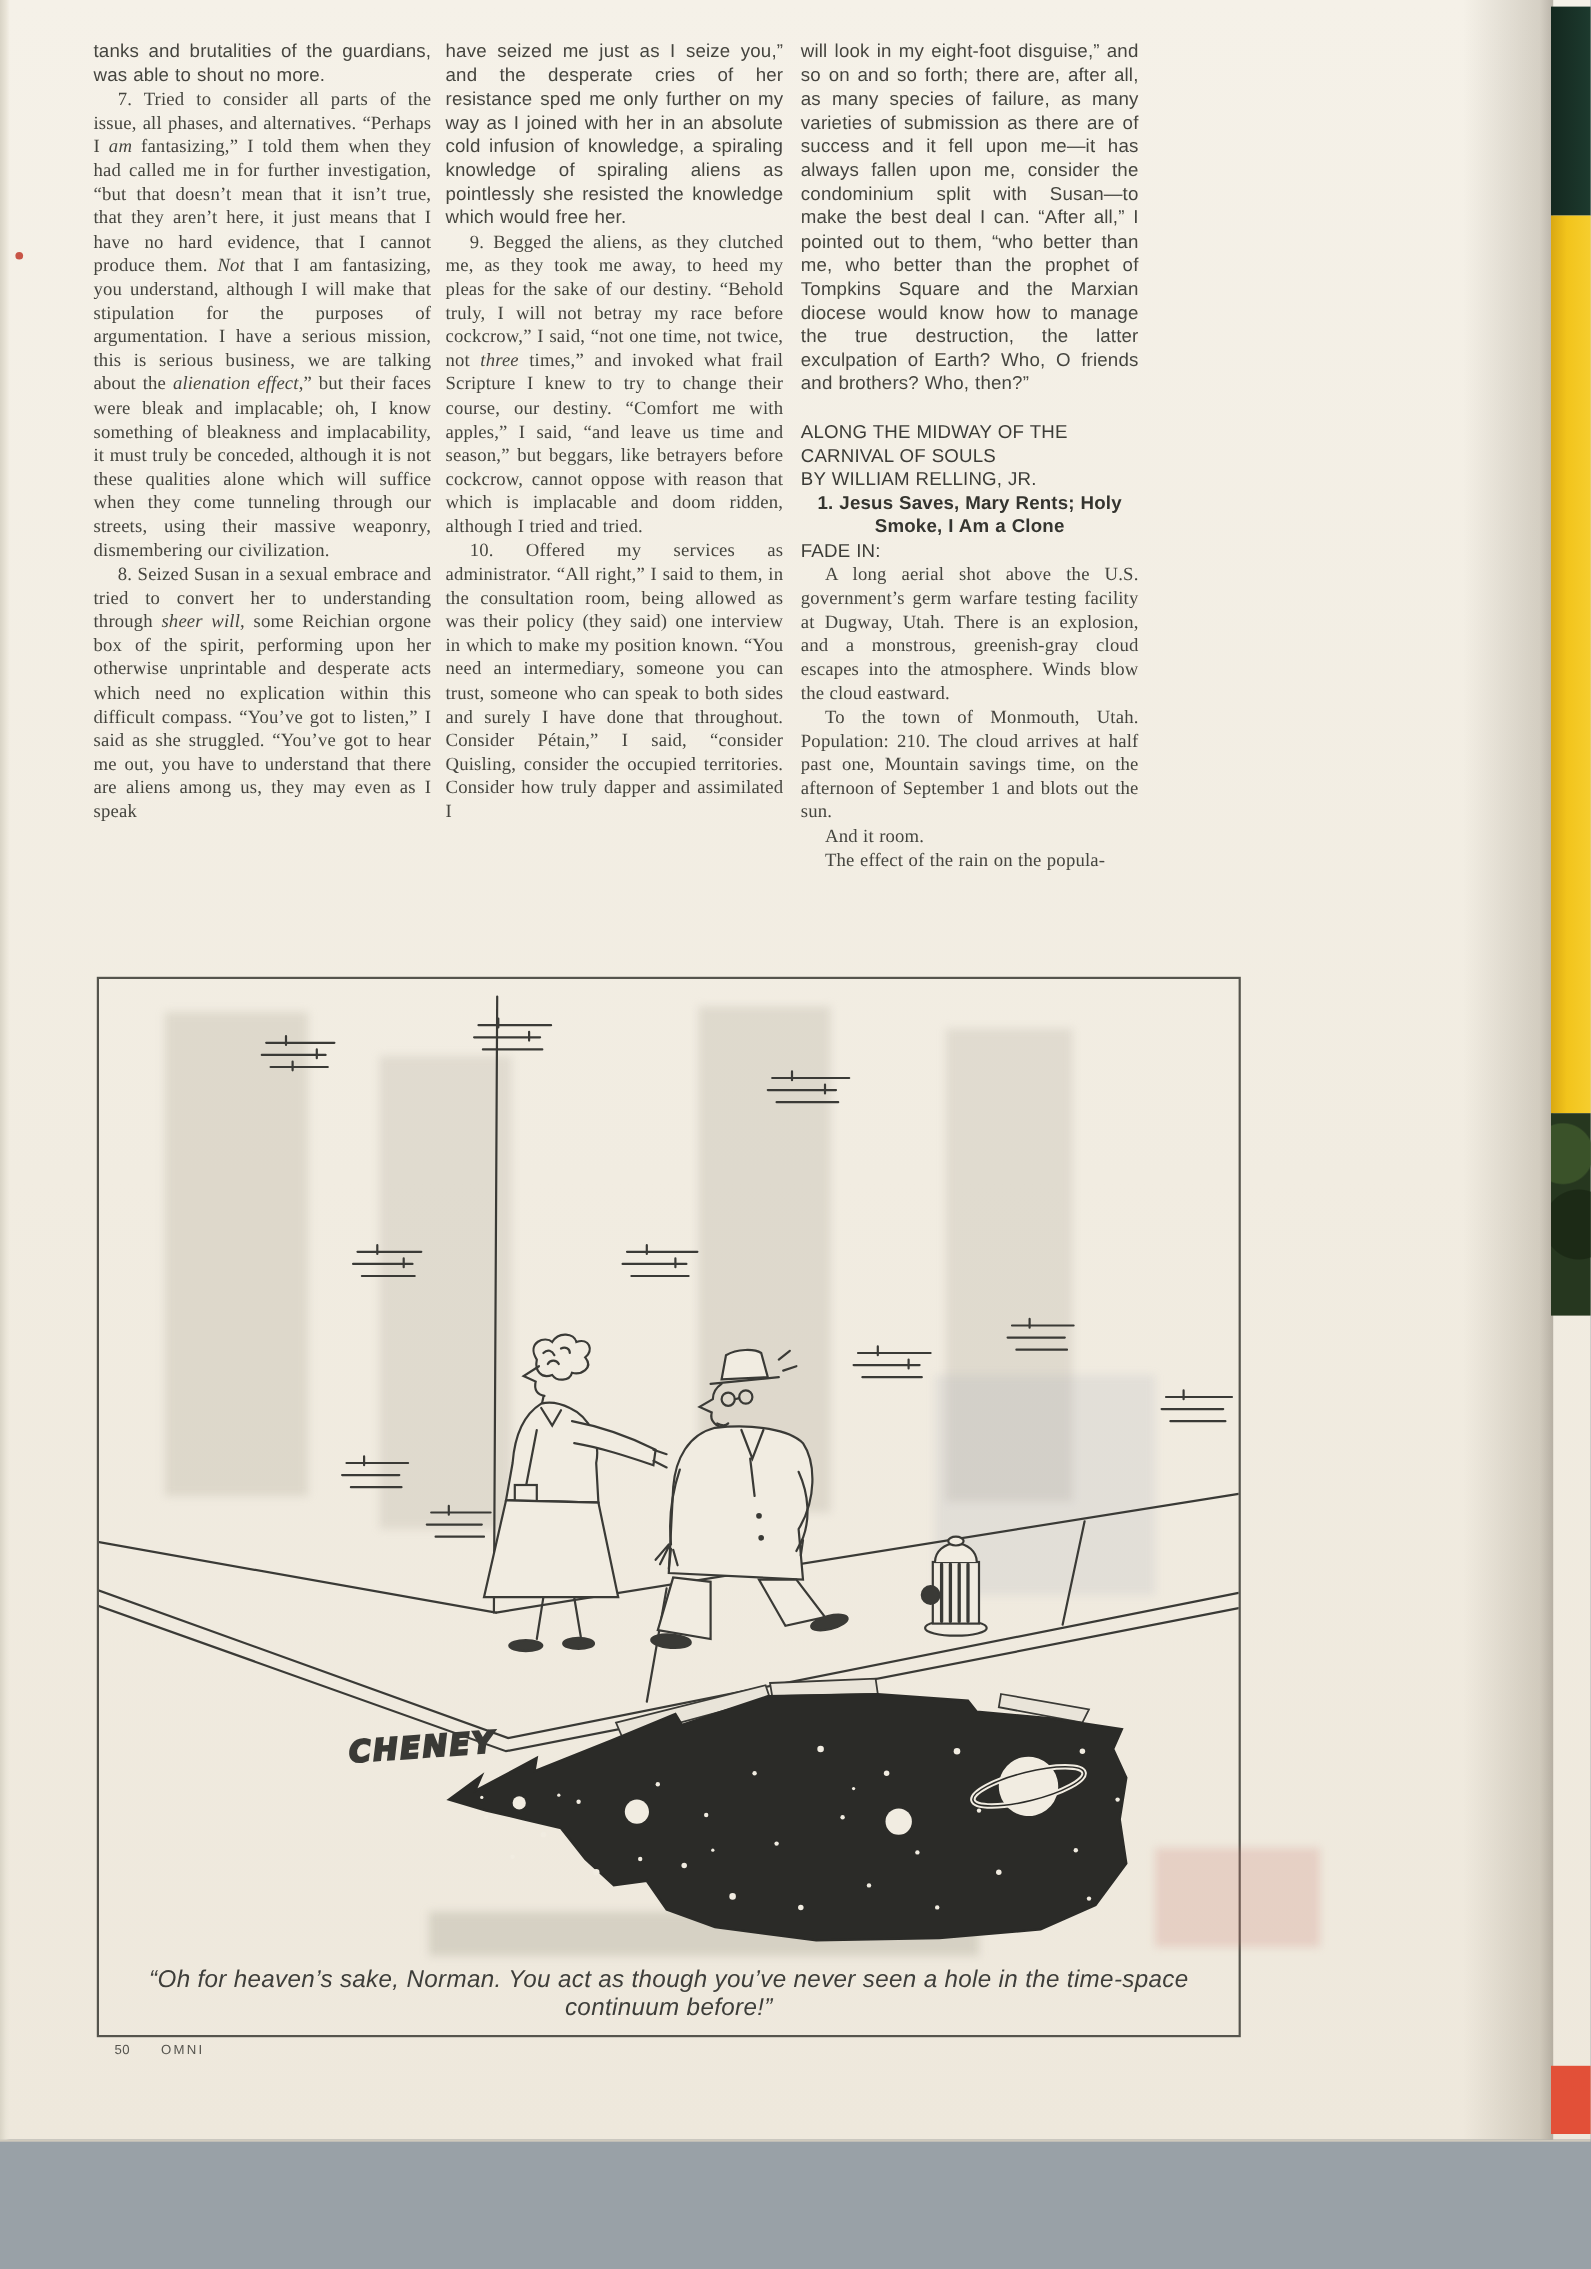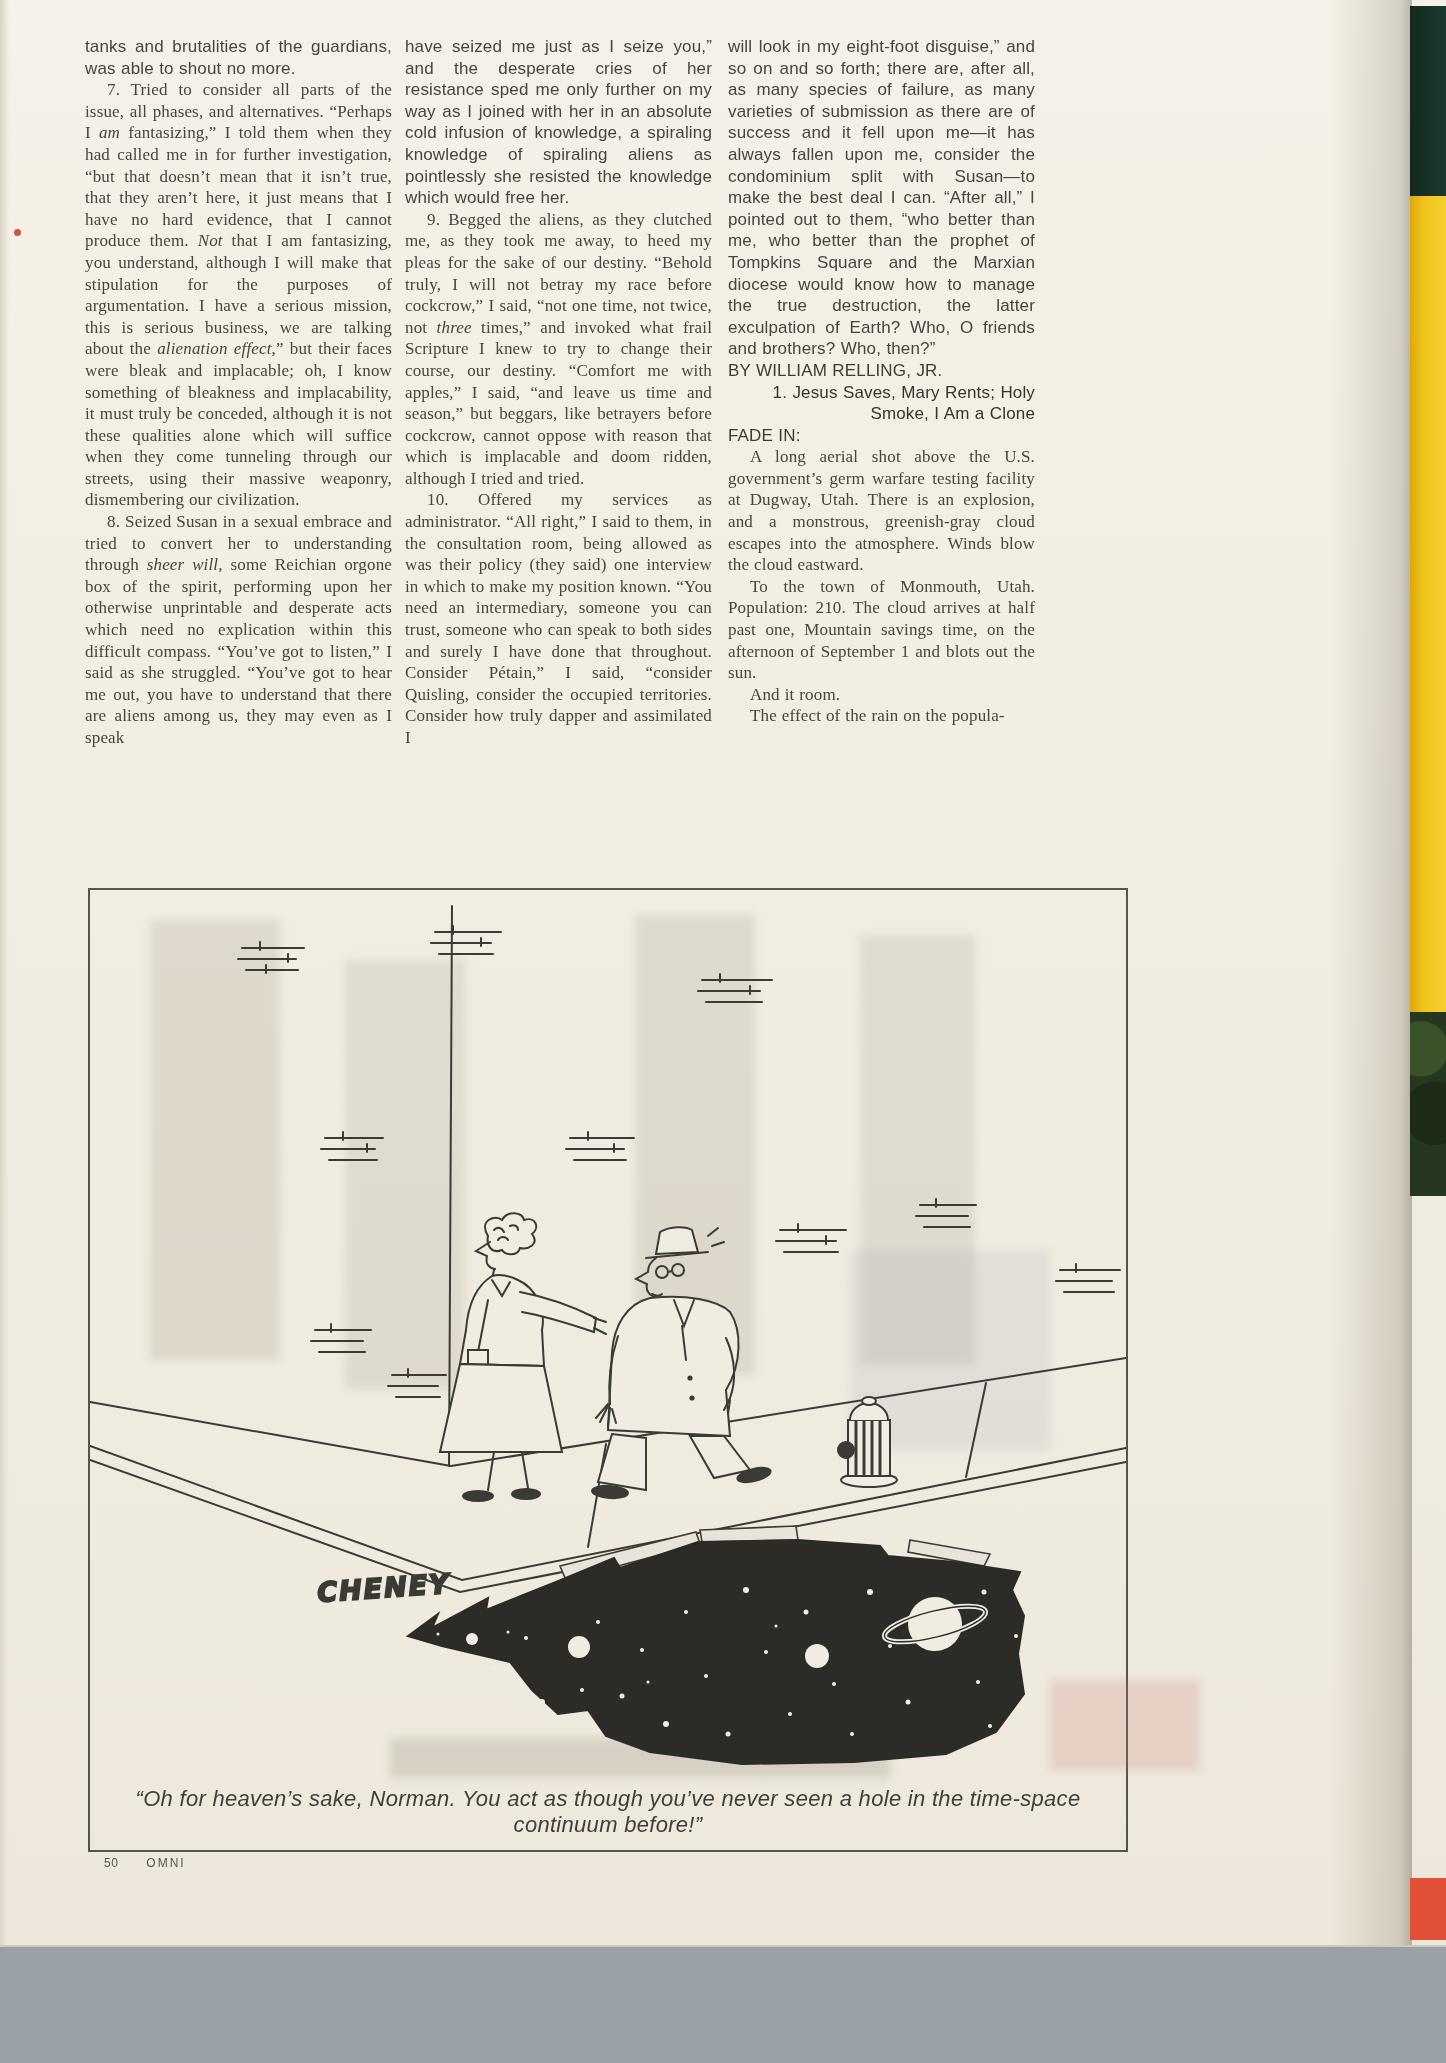--- a/index.html
+++ b/index.html
@@ -13,21 +13,21 @@
   .gutter-shadow{position:absolute;left:1330px;top:0;width:82px;height:1945px;
     background:linear-gradient(90deg,rgba(0,0,0,0) 0%,rgba(100,90,70,.22) 85%,rgba(60,50,35,.32) 100%);}
   .red-dot{position:absolute;left:14px;top:229px;width:7px;height:7px;border-radius:50%;
     background:#c03a2a;opacity:.85;}
   
   .col{position:absolute;top:36px;width:307px;font-size:17px;line-height:21.6px;
     color:var(--ink,#45453f);text-align:justify;letter-spacing:.15px;word-spacing:.5px;hyphens:auto;}
   .col p{margin:0;}
   .ind{text-indent:22px;font-family:Liberation Serif, serif;}
   .h{text-align:left;color:#3c3c37;}
-  .hb{text-align:right;font-weight:normal;color:#34342f;}
+  .hb{text-align:center;font-weight:bold;color:#34342f;}
   .gap{margin-top:22px !important;}
   span.i{font-style:italic;}
   
   .cartoon{position:absolute;left:88px;top:888px;width:1040px;height:964px;
     border:2px solid #55544d;box-sizing:border-box;}
   .cartoon svg{position:absolute;left:0;top:0;}
   .caption{position:absolute;left:14px;right:14px;bottom:12px;text-align:center;
     font-size:22px;font-style:italic;color:#3e3e3a;letter-spacing:.3px;}
   .ghost{position:absolute;filter:blur(4px);pointer-events:none;}
   .footer{position:absolute;left:104px;top:1856px;font-size:12px;color:#56554f;letter-spacing:.5px;}
@@ -56,20 +56,21 @@
         <p class="body ind"><span>7. Tried to consider all parts of the issue, all phases, and alternatives. “Perhaps I </span><span class="i">am</span><span> fantasizing,” I told them when they had called me in for further investigation, “but that doesn’t mean that it isn’t true, that they aren’t here, it just means that I have no hard evidence, that I cannot produce them. </span><span class="i">Not</span><span> that I am fantasizing, you understand, although I will make that stipulation for the purposes of argumentation. I have a serious mission, this is serious business, we are talking about the </span><span class="i">alienation effect</span><span>,” but their faces were bleak and implacable; oh, I know something of bleakness and implacability, it must truly be conceded, although it is not these qualities alone which will suffice when they come tunneling through our streets, using their massive weaponry, dismembering our civilization.</span></p>
         <p class="body ind"><span>8. Seized Susan in a sexual embrace and tried to convert her to understanding through </span><span class="i">sheer will,</span><span> some Reichian orgone box of the spirit, performing upon her otherwise unprintable and desperate acts which need no explication within this difficult compass. “You’ve got to listen,” I said as she struggled. “You’ve got to hear me out, you have to understand that there are aliens among us, they may even as I speak</span></p>
       </div>
     <div class="col" style="left:405px">
         <p class="body"><span>have seized me just as I seize you,” and the desperate cries of her resistance sped me only further on my way as I joined with her in an absolute cold infusion of knowledge, a spiraling knowledge of spiraling aliens as pointlessly she resisted the knowledge which would free her.</span></p>
         <p class="body ind"><span>9. Begged the aliens, as they clutched me, as they took me away, to heed my pleas for the sake of our destiny. “Behold truly, I will not betray my race before cockcrow,” I said, “not one time, not twice, not </span><span class="i">three</span><span> times,” and invoked what frail Scripture I knew to try to change their course, our destiny. “Comfort me with apples,” I said, “and leave us time and season,” but beggars, like betrayers before cockcrow, cannot oppose with reason that which is implacable and doom ridden, although I tried and tried.</span></p>
         <p class="body ind"><span>10. Offered my services as administrator. “All right,” I said to them, in the consultation room, being allowed as was their policy (they said) one interview in which to make my position known. “You need an intermediary, someone you can trust, someone who can speak to both sides and surely I have done that throughout. Consider Pétain,” I said, “consider Quisling, consider the occupied territories. Consider how truly dapper and assimilated I</span></p>
       </div>
     <div class="col" style="left:728px">
         <p class="body"><span>will look in my eight-foot disguise,” and so on and so forth; there are, after all, as many species of failure, as many varieties of submission as there are of success and it fell upon me—it has always fallen upon me, consider the condominium split with Susan—to make the best deal I can. “After all,” I pointed out to them, “who better than me, who better than the prophet of Tompkins Square and the Marxian diocese would know how to manage the true destruction, the latter exculpation of Earth? Who, O friends and brothers? Who, then?”</span></p>
+        <p class="h gap"><span>ALONG THE MIDWAY OF THE CARNIVAL OF SOULS</span></p>
         <p class="h"><span>BY WILLIAM RELLING, JR.</span></p>
         <p class="hb"><span>1. Jesus Saves, Mary Rents; Holy Smoke, I Am a Clone</span></p>
         <p class="h"><span>FADE IN:</span></p>
         <p class="body ind"><span>A long aerial shot above the U.S. government’s germ warfare testing facility at Dugway, Utah. There is an explosion, and a monstrous, greenish-gray cloud escapes into the atmosphere. Winds blow the cloud eastward.</span></p>
         <p class="body ind"><span>To the town of Monmouth, Utah. Population: 210. The cloud arrives at half past one, Mountain savings time, on the afternoon of September 1 and blots out the sun.</span></p>
         <p class="body ind"><span>And it room.</span></p>
         <p class="body ind"><span>The effect of the rain on the popula-</span></p>
       </div>
 
     <div class="cartoon">

